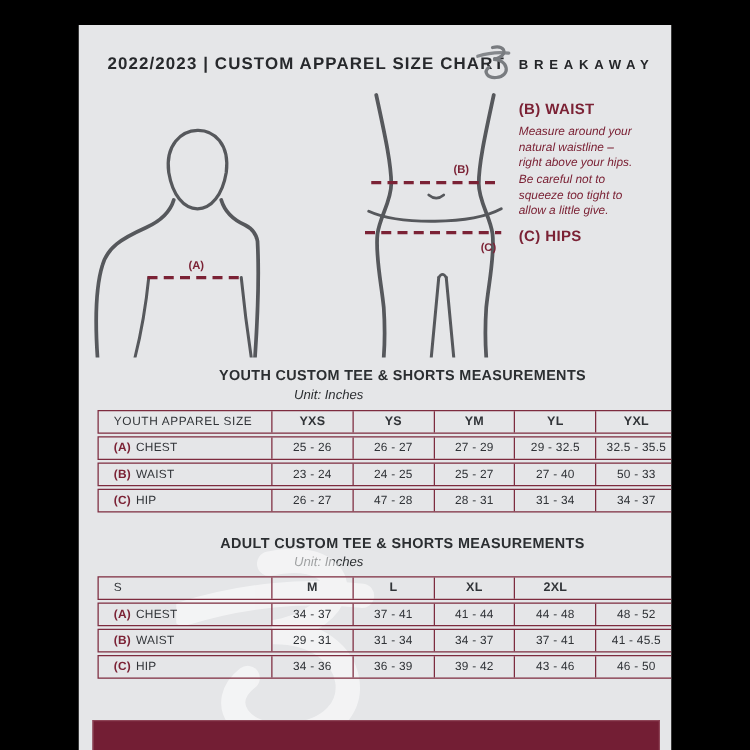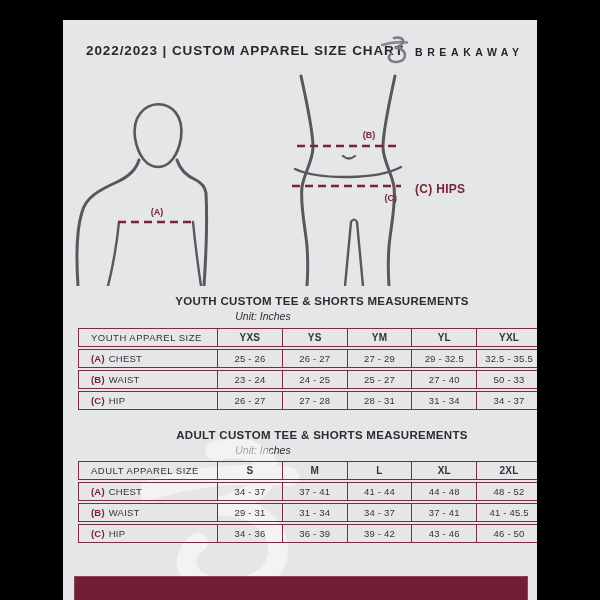--- a/index.html
+++ b/index.html
@@ -90,20 +90,29 @@
         <path d="M64 148 C 62 168 60 192 58 212" stroke-width="2.4"></path>
         <path d="M70 148 C 72 168 74 192 76 212" stroke-width="2.4"></path>
         <path d="M64 148 q 3 -5 6 0" stroke-width="2.2"></path>
       </g>
       <line x1="10" y1="72" x2="110" y2="72" stroke="var(--maroon)" stroke-width="2.6" stroke-dasharray="8 5"></line>
       <text x="82" y="64" font-size="9" text-anchor="middle">(B)</text>
       <line x1="5" y1="112" x2="114" y2="112" stroke="var(--maroon)" stroke-width="2.6" stroke-dasharray="8 5"></line>
       <text x="110" y="127" font-size="9" text-anchor="end">(C)</text>
     </svg>
 
+    <div class="abs meas meas-b">
+      <h3>(B) WAIST</h3>
+      <p>Measure around your
+natural waistline –
+right above your hips.
+Be careful not to
+squeeze too tight to
+allow a little give.</p>
+    </div>
     <div class="abs meas meas-c">
       <h3>(C) HIPS</h3>
     </div>
 
     <div class="abs sec-title t-youth-title">YOUTH CUSTOM TEE &amp; SHORTS MEASUREMENTS</div>
     <div class="abs sec-unit t-youth-unit">Unit: Inches</div>
     <div class="abs mtable t-youth" id="youth-table">
         <div class="mrow hdr">
           <div>YOUTH APPAREL SIZE</div>
           <div>YXS</div>
@@ -133,32 +142,31 @@
           <div>25 - 27</div>
           <div>27 - 40</div>
           <div>50 - 33</div>
         </div>
         <div class="mrow">
           <div>
             <span class="prefix">(C)</span>
             <span>HIP</span>
           </div>
           <div>26 - 27</div>
-          <div>27 - 28</div>
+          <div>47 - 28</div>
           <div>28 - 31</div>
           <div>31 - 34</div>
           <div>34 - 37</div>
         </div>
       </div>
 
     <div class="abs sec-title t-adult-title">ADULT CUSTOM TEE &amp; SHORTS MEASUREMENTS</div>
     <div class="abs sec-unit t-adult-unit">Unit: Inches</div>
     <div class="abs mtable t-adult" id="adult-table">
         <div class="mrow hdr">
-          <div>ADULT APPAREL SIZE</div>
           <div>S</div>
           <div>M</div>
           <div>L</div>
           <div>XL</div>
           <div>2XL</div>
         </div>
         <div class="mrow">
           <div>
             <span class="prefix">(A)</span>
             <span>CHEST</span>

